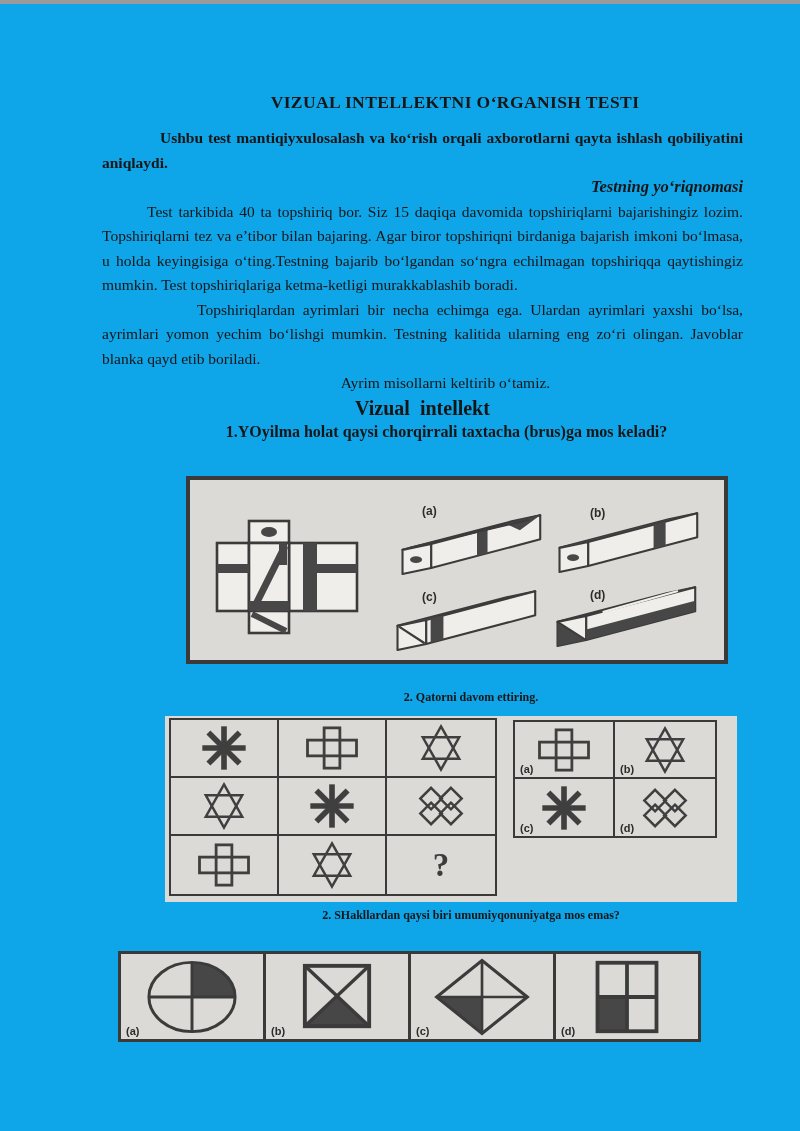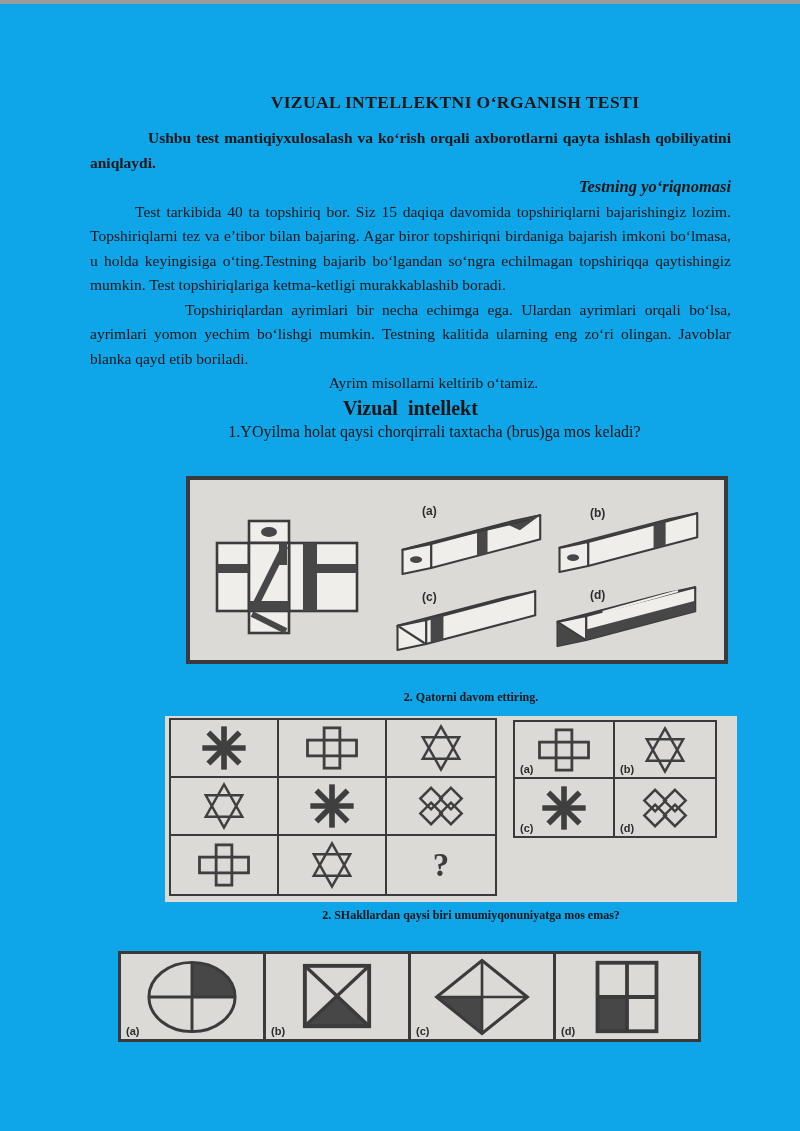--- a/index.html
+++ b/index.html
@@ -1,29 +1,29 @@
 <!DOCTYPE html>
 <html><head>
 <meta charset="utf-8">
 <style>
   html,body{margin:0;padding:0;background:#9a9a9a;}
   .page{position:relative;width:800px;height:1131px;margin:4px auto;background:#0ea5e9;
         font-family:"Liberation Serif",serif;color:#161616;overflow:hidden;}
   .title{position:absolute;left:110px;top:76px;width:690px;text-align:center;
          font-size:17.5px;font-weight:bold;letter-spacing:.4px;}
-  .textcol{position:absolute;left:90px;top:122px;width:641px;font-size:15.5px;
+  .textcol{position:absolute;left:102px;top:122px;width:641px;font-size:15.5px;
            line-height:24.5px;text-align:justify;}
   .textcol p{margin:0;}
   .p-intro{font-weight:bold;text-indent:58px;}
   .h-instr{font-weight:bold;font-style:italic;text-align:right;font-size:16.5px;margin:0;}
   .p-main{text-indent:45px;}
   .p-sol{text-indent:95px;}
   .p-ex{text-indent:46px;text-align:center;}
   .h-sect{font-weight:bold;text-align:center;font-size:20px;margin:0;white-space:pre-wrap;}
-  .q-inline{font-weight:normal;text-align:center;font-size:16px;margin:0;padding-left:48px;}
+  .q-inline{font-weight:bold;text-align:center;font-size:16px;margin:0;padding-left:48px;}
   .qhead{position:absolute;left:126px;width:690px;text-align:center;font-weight:bold;
          font-size:12px;margin:0;}
   #q2{top:686px;} #q3{top:904px;}
 
   
   #fig1{position:absolute;left:186px;top:472px;width:534px;height:180px;
         background:#dbdad6;border:4px solid #3a3a3a;}
   .figlabel{position:absolute;font-family:"Liberation Sans",sans-serif;font-weight:bold;
             font-size:12px;color:#2c2c2c;}
   .abs{position:absolute;}
@@ -53,21 +53,21 @@
 <body>
 
 <div class="page">
 
   <h1 class="title">VIZUAL INTELLEKTNI O‘RGANISH TESTI</h1>
 
   <div class="textcol">
     <p class="p-intro">Ushbu test mantiqiyxulosalash va ko‘rish orqali axborotlarni qayta ishlash qobiliyatini aniqlaydi.</p>
     <p class="h-instr">Testning yo‘riqnomasi</p>
     <p class="p-main">Test tarkibida 40 ta topshiriq bor. Siz 15 daqiqa davomida topshiriqlarni bajarishingiz lozim. Topshiriqlarni tez va e’tibor bilan bajaring. Agar biror topshiriqni birdaniga bajarish imkoni bo‘lmasa, u holda keyingisiga o‘ting.Testning bajarib bo‘lgandan so‘ngra echilmagan topshiriqqa qaytishingiz mumkin. Test topshiriqlariga ketma-ketligi murakkablashib boradi.</p>
-    <p class="p-sol">Topshiriqlardan ayrimlari bir necha echimga ega. Ulardan ayrimlari orqali bo‘lsa, ayrimlari yomon yechim bo‘lishgi mumkin. Testning kalitida ularning eng zo‘ri olingan. Javoblar  blanka qayd etib boriladi.</p>
+    <p class="p-sol">Topshiriqlardan ayrimlari bir necha echimga ega. Ulardan ayrimlari yaxshi bo‘lsa, ayrimlari yomon yechim bo‘lishgi mumkin. Testning kalitida ularning eng zo‘ri olingan. Javoblar  blanka qayd etib boriladi.</p>
     <p class="p-ex">Ayrim misollarni keltirib o‘tamiz.</p>
     <p class="h-sect">Vizual  intellekt</p>
     <p class="q-inline">1.YOyilma holat qaysi chorqirrali taxtacha (brus)ga mos keladi?</p>
   </div>
 
   <div id="fig1">
 
     <svg class="abs" style="left:0;top:0;" width="200" height="180" viewBox="0 0 200 180">
       <g fill="#efeeea" stroke="#3b3b3b" stroke-width="2.6">
         <rect x="27" y="63" width="32" height="68"></rect>

